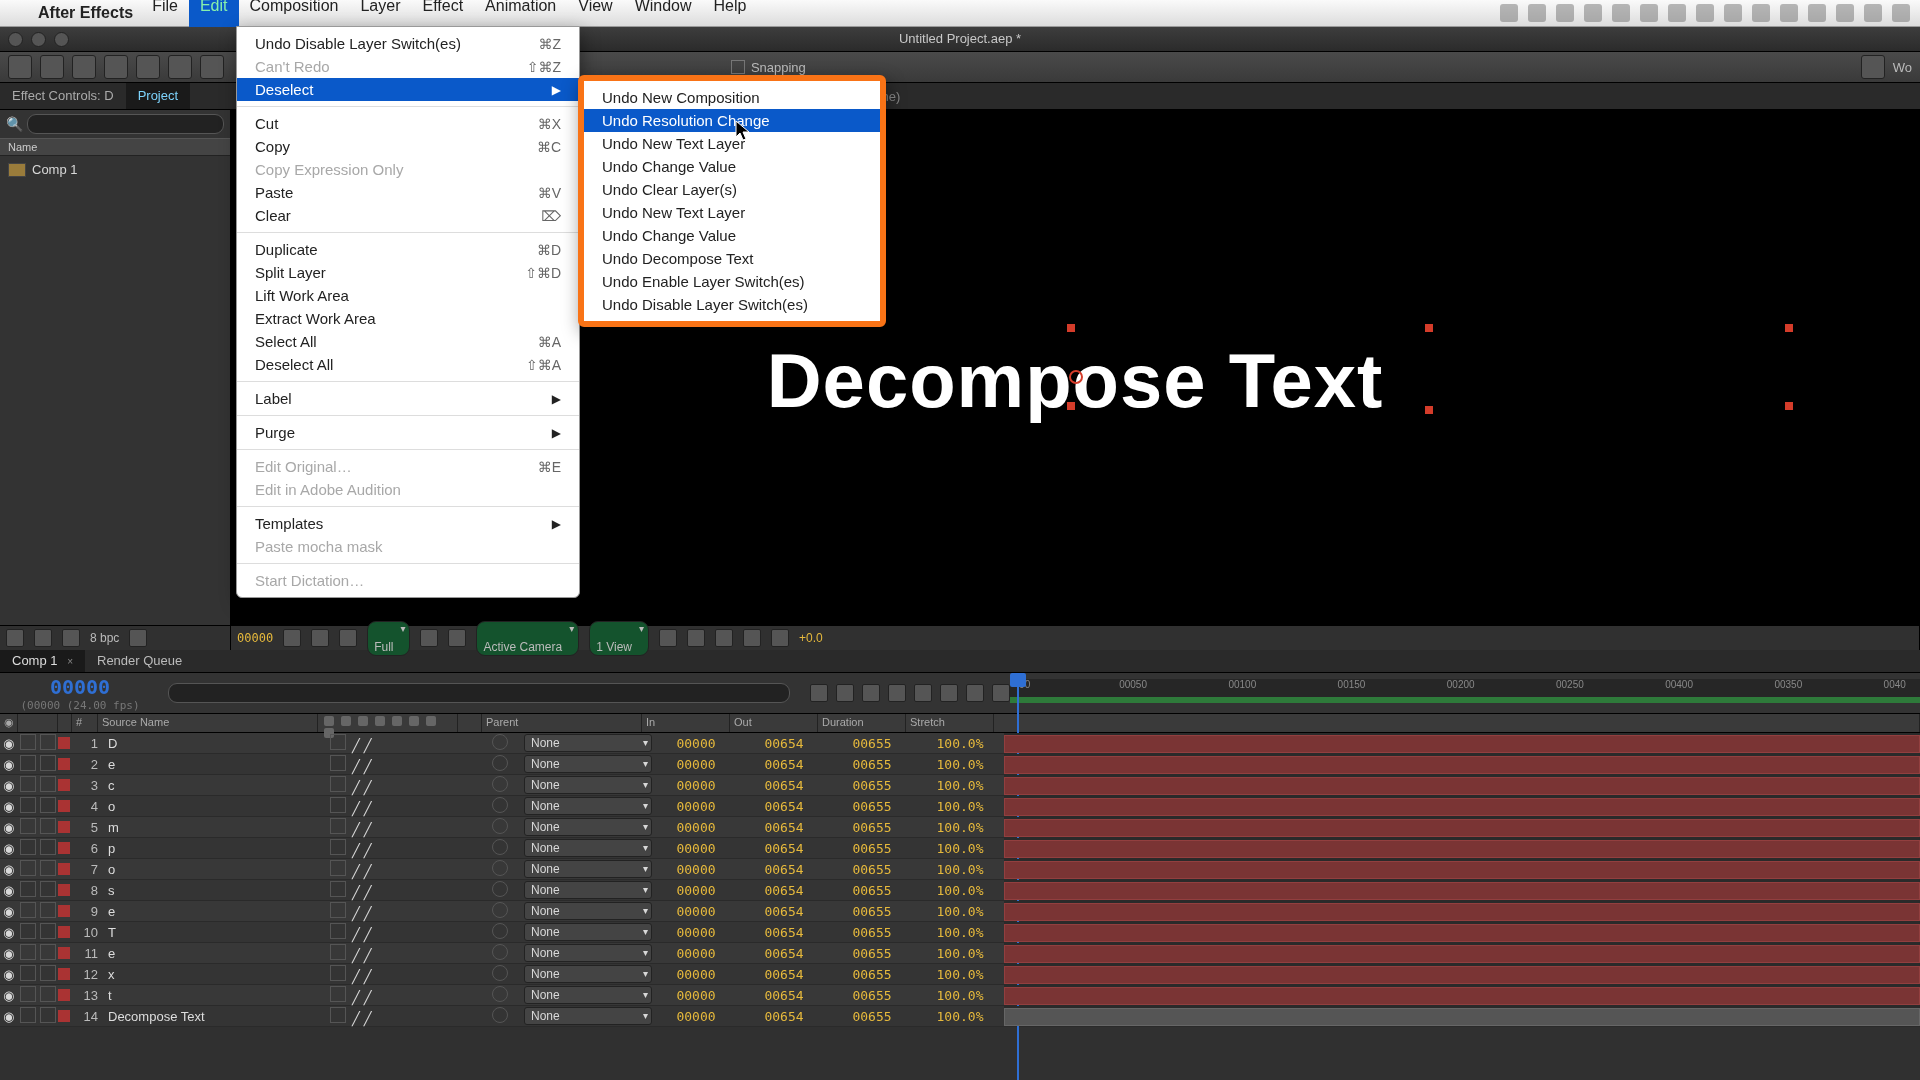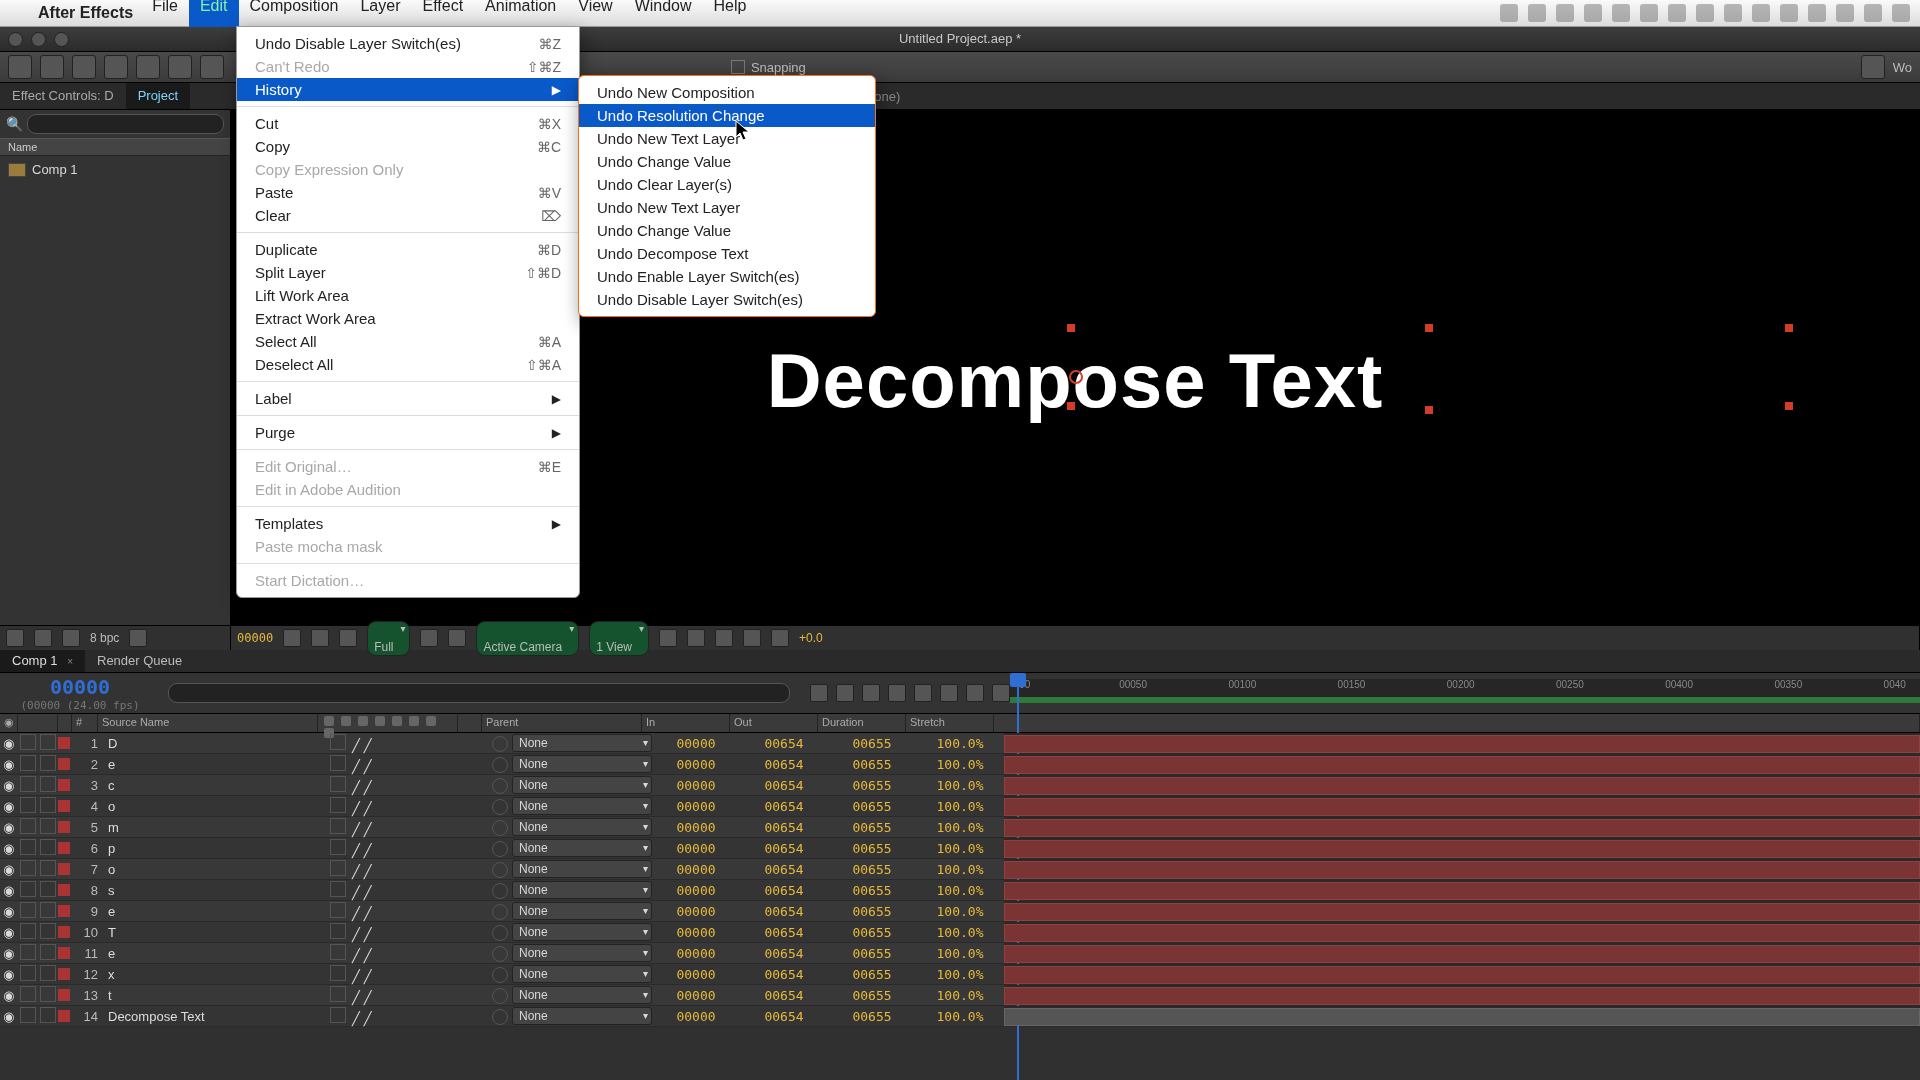--- a/index.html
+++ b/index.html
@@ -79,41 +79,41 @@
   .layer-row{height:20px;display:flex;align-items:center;border-bottom:1px solid #2a2a2a;background:#383838}
   .layer-row:nth-child(even){background:#343434}
   .c-eye{width:18px;text-align:center}
   .c-sp{width:40px}
   .c-color{width:14px}
   .c-color .sw{width:12px;height:12px;background:#a33}
   .c-num{width:26px;text-align:right;padding-right:6px;color:#bbb}
   .c-name{width:220px;padding-left:4px;color:#ddd}
   .c-sw{width:140px}
   .c-mode{width:24px}
-  .c-parent{width:160px;display:flex;align-items:flex-end;gap:4px}
+  .c-parent{width:160px;display:flex;align-items:flex-start;gap:16px}
   .parent-ico{width:14px;height:14px;border:1px solid #555;border-radius:50%}
   .parent-drop{flex:1;background:#444;border:1px solid #222;border-radius:3px;
     font-size:12px;padding:0 16px 0 6px;position:relative;height:16px;line-height:16px}
   .parent-drop:after{content:"▾";position:absolute;right:3px;top:0;font-size:10px}
   .c-in,.c-out,.c-dur,.c-str{width:88px;text-align:center;font-family:monospace}
   .tl-bars{flex:1;position:relative;height:20px;background:#2a2a2a}
   .bar{position:absolute;left:0;right:0;top:2px;height:16px;background:#7a3434;border:1px solid #923f3f}
   .bar.grey{background:#555;border-color:#666}
   
   .edit-menu{position:absolute;left:236px;top:26px;width:342px;background:#fff;
     border:1px solid #999;border-radius:0 0 6px 6px;box-shadow:2px 6px 18px rgba(0,0,0,.4);
     font-size:15px;color:#222;z-index:100;padding:5px 0}
   .edit-menu .mi-row{display:flex;align-items:center;height:23px;padding:0 18px}
   .edit-menu .mi-row.dis{color:#a8a8a8}
   .edit-menu .mi-row.hl{background:#0a59c9;color:#fff}
   .edit-menu .mi-row .sc{margin-left:auto;color:#666;font-size:14px}
   .edit-menu .mi-row .arr{margin-left:auto;font-size:12px}
   .edit-menu .sep{height:1px;background:#ddd;margin:5px 0}
   .hist-menu{position:absolute;left:578px;top:75px;width:296px;background:#fff;
-    border:1px solid #f97316;border-radius:6px;box-shadow:2px 6px 18px rgba(0,0,0,.4);
+    border:6px solid #f97316;border-radius:6px;box-shadow:2px 6px 18px rgba(0,0,0,.4);
     font-size:15px;color:#222;z-index:101;padding:5px 0}
   .hist-menu .mi-row{height:23px;display:flex;align-items:center;padding:0 18px}
   .hist-menu .mi-row.hl{background:#0a59c9;color:#fff}
   
   .cursor{position:absolute;left:734px;top:120px;z-index:200;width:18px;height:24px;
     pointer-events:none}
   .cursor svg{width:18px;height:24px}
   .bottom-rest{height:240px;background:#303030}
   .switch-box{width:14px;height:14px;border:1px solid #555;display:inline-block;margin:0 2px}
   .switch-ico{width:10px;height:10px;display:inline-block;background:#666;margin:0 2px;border-radius:2px}
@@ -623,21 +623,21 @@
 <div class="edit-menu">
   <div class="mi-row">
     <span>Undo Disable Layer Switch(es)</span>
     <span class="sc">⌘Z</span>
   </div>
   <div class="mi-row dis">
     <span>Can't Redo</span>
     <span class="sc">⇧⌘Z</span>
   </div>
   <div class="mi-row hl">
-    <span>History</span>
+    <span>Deselect</span>
     <span class="arr">▶</span>
   </div>
   <div class="sep"></div>
   <div class="mi-row">
     <span>Cut</span>
     <span class="sc">⌘X</span>
     </div>
   <div class="mi-row">
     <span>Copy</span>
     <span class="sc">⌘C</span>

